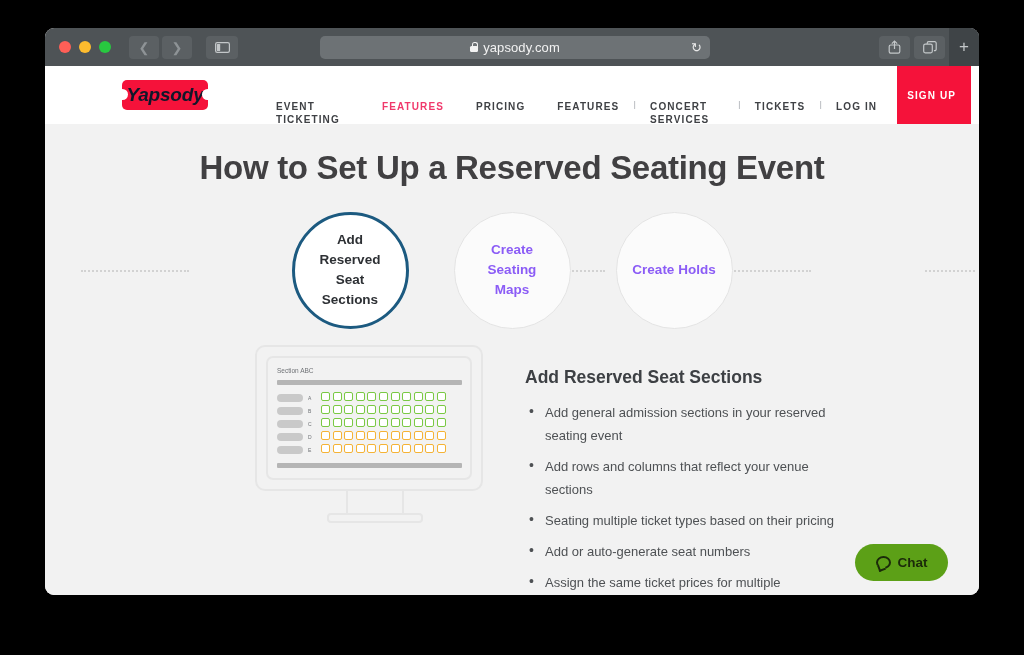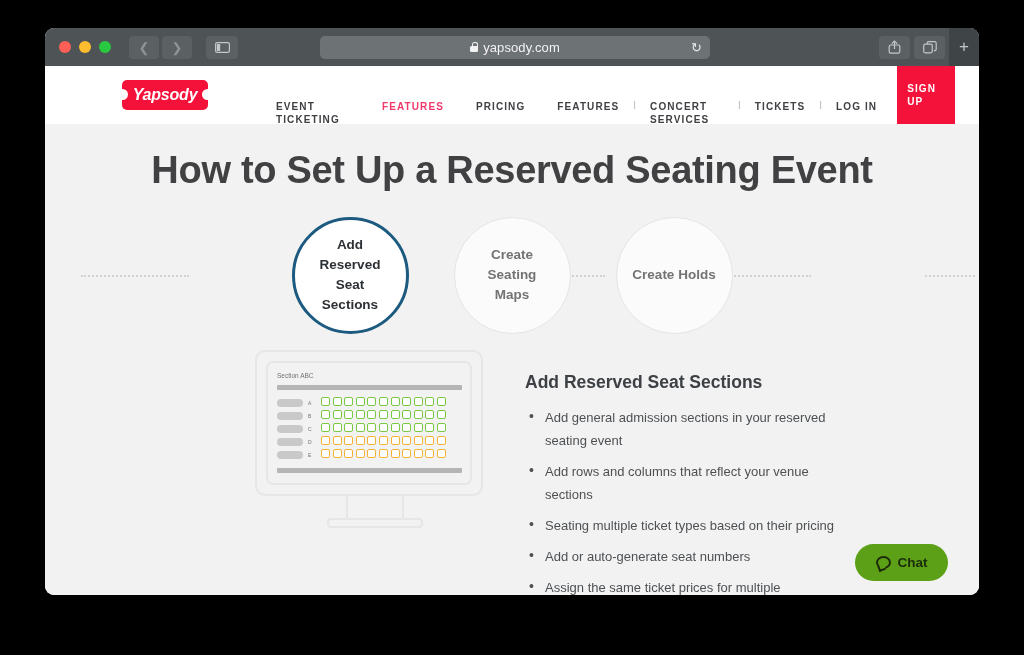--- a/index.html
+++ b/index.html
@@ -100,50 +100,50 @@
     display: flex; align-items: center; justify-content: center;
   }
   .logo:before, .logo:after {
     content:""; position:absolute; top: 9px;
     width: 11px; height: 11px; border-radius: 50%;
     background: #fff;
   }
   .logo:before { left: -5px; }
   .logo:after { right: -5px; }
   .logo span {
-    color: #ffffff; font-size: 16px; font-weight: bold;
+    color: #0f172a; font-size: 19px; font-weight: bold;
     letter-spacing: -0.2px; font-style: italic;
   }
   .navlinks {
     display: flex; align-items: flex-start;
     margin-left: 36px; gap: 0; margin-top: 36px;
   }
   .navlink {
     font-size: 10px; font-weight: bold;
     letter-spacing: 1.1px; color: #3f4145;
     line-height: 13px; max-width: 74px;
   }
   .navlink.active { color: #f0386b; }
   .nl-spacer { width: 32px; }
   .divider { color: #b9bcc0; font-size: 10px; margin: 0 14px; }
   .signup {
     margin-left: 20px;
     background: #f5123a; color: #fff;
     font-size: 10px; font-weight: bold; letter-spacing: 1.1px;
     line-height: 13px;
-    width: 58px; height: 58px;
+    width: 74px; height: 58px;
     display: flex; flex-direction: column; justify-content: center;
     padding-left: 10px;
   }
 
   
   .page { background: #f2f2f2; height: 471px; position: relative; }
   .headline {
     text-align: center;
-    font-size: 38px; font-weight: bold;
+    font-size: 33px; font-weight: bold;
     color: #414042;
     padding-top: 25px;
     letter-spacing: -0.3px;
   }
 
   
   .steps {
     position: relative;
     margin-top: 22px;
     height: 122px;
@@ -157,21 +157,21 @@
   }
   .circle {
     position: relative; z-index: 2;
     width: 117px; height: 117px;
     border-radius: 50%;
     background: #fbfbfb;
     border: 1px solid #e4e4e4;
     display: flex; align-items: center; justify-content: center;
     text-align: center;
     font-size: 13.5px; font-weight: bold;
-    color: #737373;
+    color: #8b5cf6;
     line-height: 20px;
     padding: 0 14px;
   }
   .circle.active {
     border: 3px solid #1c5a80;
     background: #fff;
     color: #2d3034;
   }
 
   

